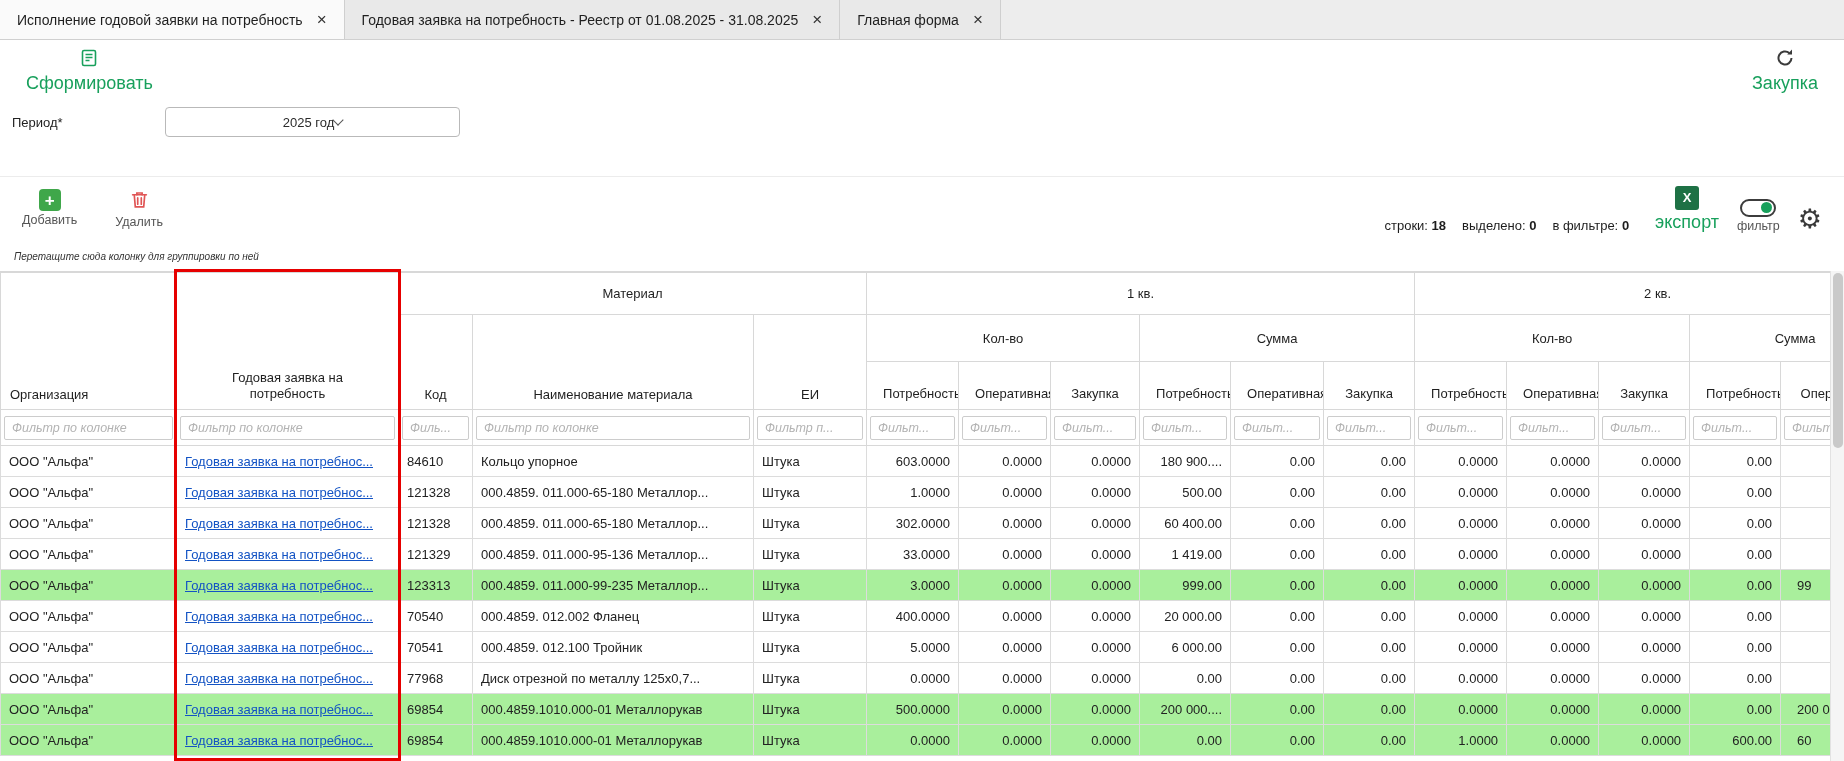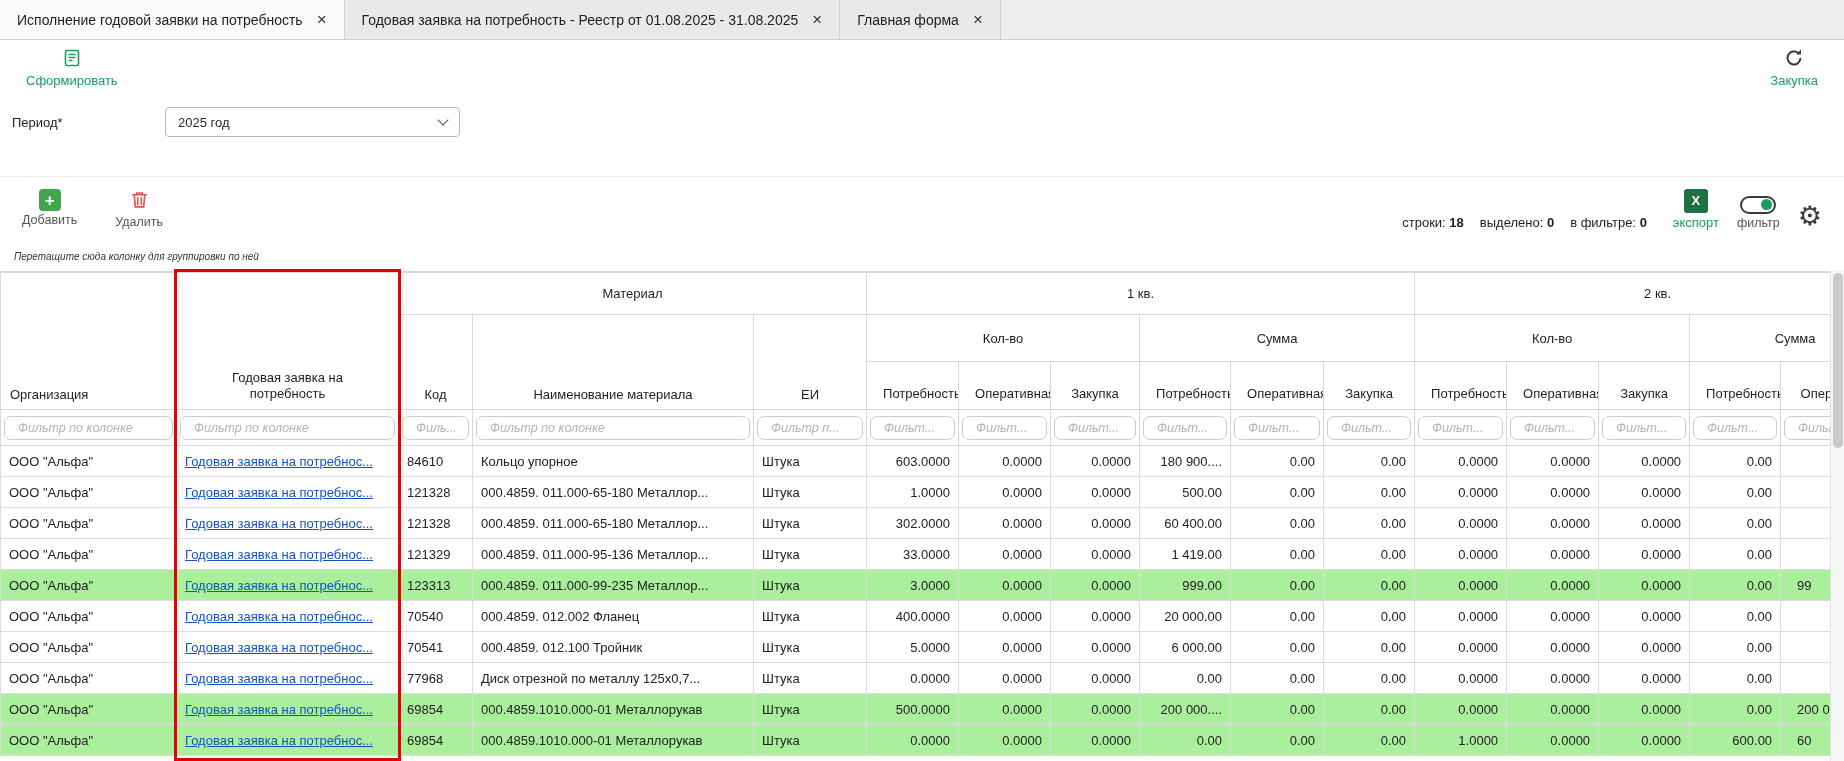--- a/index.html
+++ b/index.html
@@ -14,29 +14,29 @@
   
   .tabbar{height:40px;background:#ededed;border-bottom:1px solid #d0d0d0;display:flex}
   .tab{display:flex;align-items:center;gap:14px;padding:0 17px;border-right:1px solid #cfcfcf;
        font-size:14px;color:#1f1f1f;cursor:pointer;background:#e9e9e9}
   .tab.active{background:#fafafa}
   .tab .x{font-size:17px;color:#333;line-height:1}
 
   
   .toolbar-top{height:58px;display:flex;align-items:flex-start;justify-content:space-between;padding:8px 26px 0}
   .tool-col{display:flex;flex-direction:column;align-items:center;gap:2px;cursor:pointer}
-  .lbl-green{color:var(--green);font-size:13px}
+  .lbl-green{color:var(--green);font-size:18px}
   .lbl-gray{color:#555;font-size:12.5px}
 
   
   .form-area{height:78px;padding:6px 0 0 12px}
   .frow{display:flex;align-items:center;height:36px}
   .frow label{width:153px;font-size:13px;color:#222}
   .select{width:295px;height:30px;border:1px solid #b9b9b9;border-radius:4px;background:#fff;
-          display:flex;align-items:center;justify-content:space-between;padding:0 12px;cursor:pointer}
+          display:flex;align-items:center;justify-content:center;padding:0 12px;cursor:pointer}
   .chev{width:8px;height:8px;border-right:1.8px solid #555;border-bottom:1.8px solid #555;
         transform:rotate(45deg);margin-top:-4px}
   .checkbox{width:15px;height:15px;border:1.6px solid #8a8a8a;border-radius:2px;background:#fff;cursor:pointer}
 
   
   .toolbar2{height:65px;display:flex;align-items:center;padding:0 22px;border-top:1px solid #ececec}
   .toolbar2 .leftgrp{display:flex;gap:38px}
   .icon-add{width:22px;height:22px;border-radius:4px;background:var(--addgreen);color:#fff;
             font-size:17px;font-weight:bold;display:flex;align-items:center;justify-content:center;line-height:1}
   .rightgrp{margin-left:auto;display:flex;align-items:flex-end;gap:18px}
@@ -57,21 +57,21 @@
   table{border-collapse:collapse;table-layout:fixed;background:#fff}
   th{border:1px solid var(--border);background:#fff;font-weight:400;text-align:center;
      vertical-align:middle;white-space:nowrap;overflow:hidden;font-size:13px;color:#1f1f1f;padding:0 16px}
   .th-bottom{vertical-align:bottom;padding-bottom:7px}
   .th-left{text-align:left;padding-left:9px}
   .th-wrap{white-space:normal;padding-left:28px;padding-right:28px;line-height:1.25}
   .hr1 th{height:42px}
   .hr2 th{height:47px}
   .hr3 th{height:48px;vertical-align:bottom;padding-bottom:8px}
   .filter-row th{height:36px;padding:0 3px;vertical-align:middle}
-  .filter-row input{width:100%;height:24px;border:1px solid #ccc;border-radius:7px;padding:0 13px;
+  .filter-row input{width:100%;height:24px;border:1px solid #ccc;border-radius:2px;padding:0 7px;
                     font-family:inherit;font-size:12.5px;font-style:italic;color:#333;outline:none}
   .filter-row input::placeholder{color:#b3b3b3;font-style:italic}
   td{border:1px solid #dcdcdc;padding:0 8px;height:31px;white-space:nowrap;overflow:hidden;font-size:13px;color:#222}
   td.num{text-align:right}
   td.partial{text-align:left;padding-left:16px}
   tr.hl td{background:var(--hl)}
   td a{color:var(--link);text-decoration:underline;cursor:pointer}
 
   
   .annotation{position:absolute;left:174px;top:269px;width:227px;height:492px;

